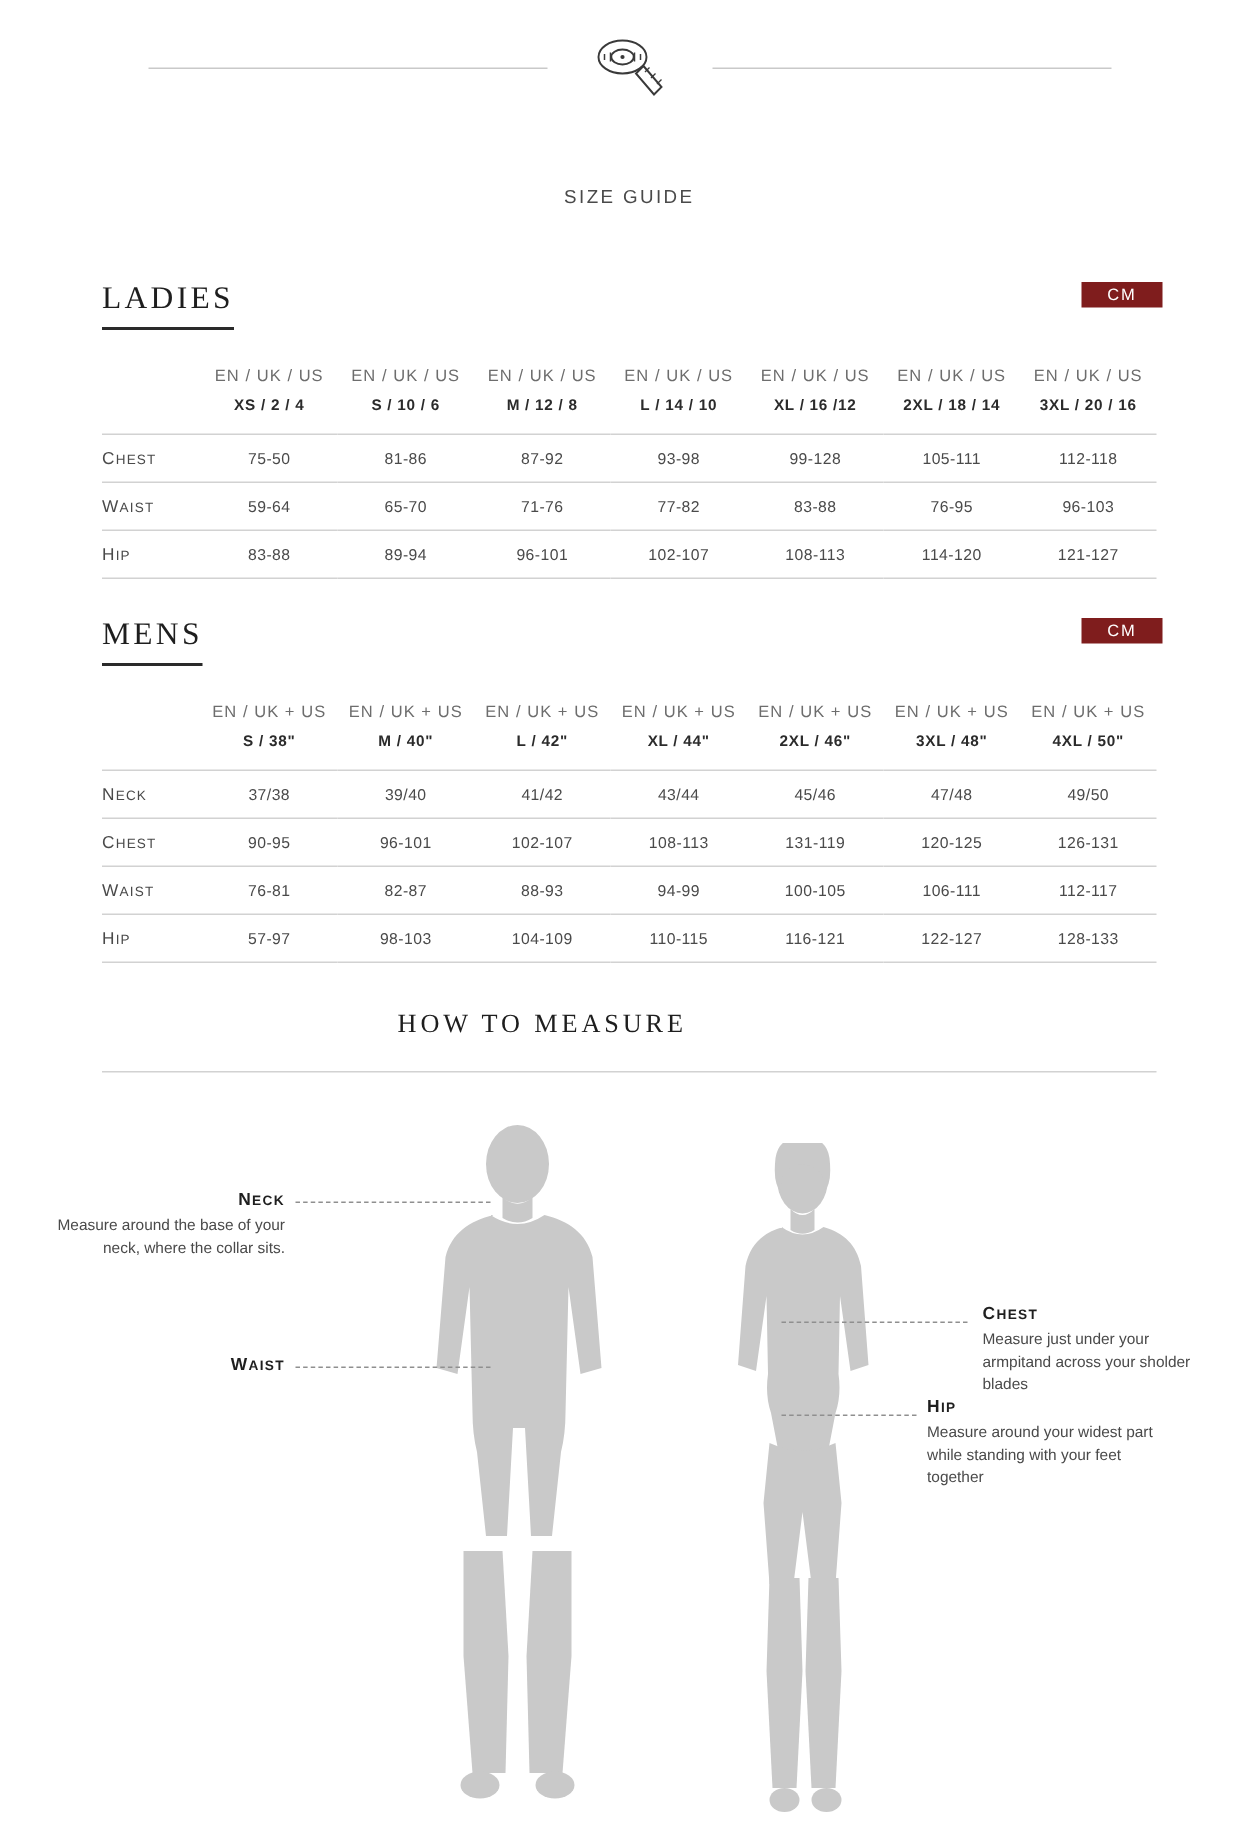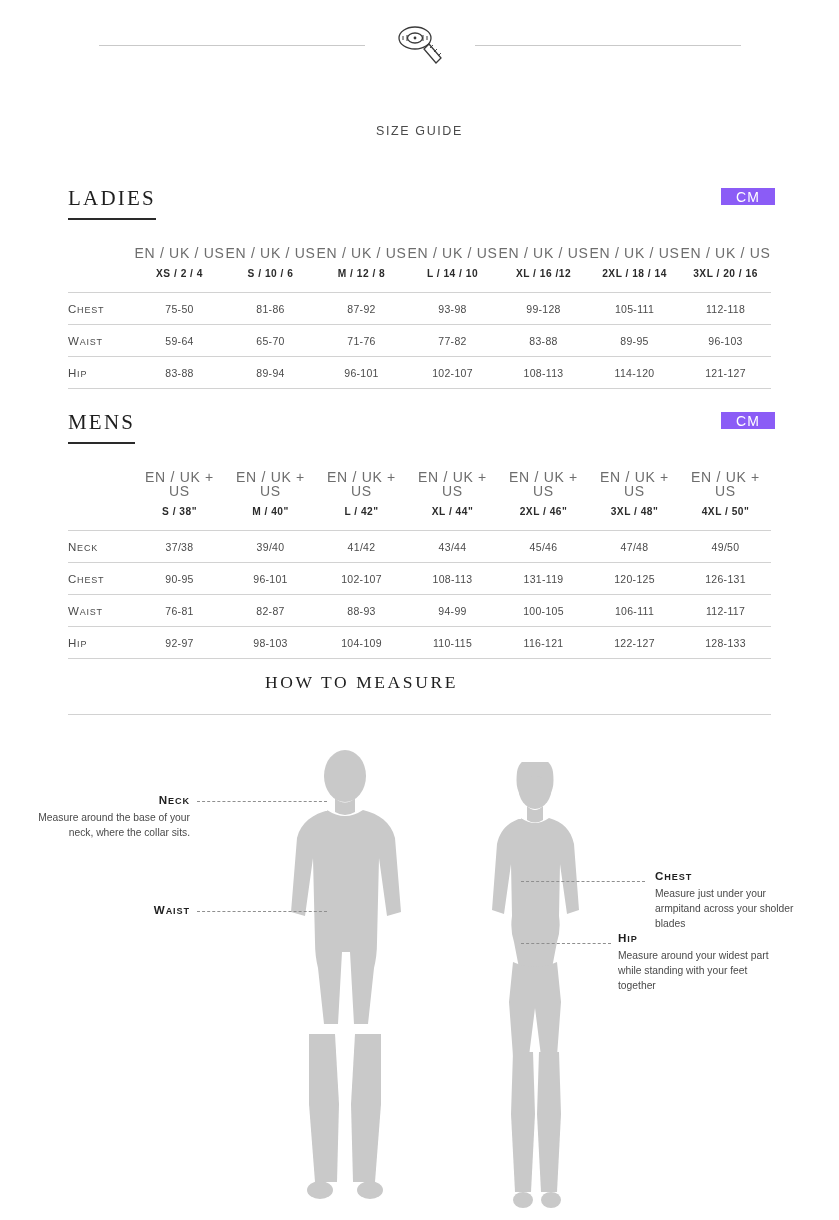--- a/index.html
+++ b/index.html
@@ -66,23 +66,23 @@
     display: inline-block;
     padding-bottom: 7px;
     border-bottom: 2px solid #2a2a2a;
   }
   .unit-badge {
     position: absolute;
     right: -4px;
     top: 2px;
     width: 54px;
     height: 17px;
-    background: #8b5cf6;
+    background: #7f1d1d;
     color: #ffffff;
-    font-size: 14px;
+    font-size: 11px;
     letter-spacing: 1.2px;
     display: flex;
     align-items: center;
     justify-content: center;
   }
 
   
   table.size-table {
     width: 703px;
     border-collapse: collapse;
@@ -94,21 +94,21 @@
     font-size: 10.5px;
     color: #4a4a4a;
     padding: 0;
   }
   table.size-table thead th {
     padding-bottom: 2px;
     font-weight: normal;
   }
   .hdr-cell { line-height: 1.0; }
   .hdr-top {
-    font-size: 14px;
+    font-size: 11px;
     letter-spacing: 0.7px;
     color: #6d6d6d;
     padding-bottom: 9px;
     display: block;
   }
   .hdr-bot {
     font-size: 10.2px;
     font-weight: bold;
     letter-spacing: 0.5px;
     color: #2b2b2b;
@@ -226,21 +226,21 @@
         <td class="val">105-111</td>
         <td class="val">112-118</td>
       </tr>
       <tr>
         <td class="row-label"><span class="cap">W</span><span style="font-size:0.86em">AIST</span></td>
         <td class="val">59-64</td>
         <td class="val">65-70</td>
         <td class="val">71-76</td>
         <td class="val">77-82</td>
         <td class="val">83-88</td>
-        <td class="val">89-95</td>
+        <td class="val">76-95</td>
         <td class="val">96-103</td>
       </tr>
       <tr>
         <td class="row-label"><span class="cap">H</span><span style="font-size:0.86em">IP</span></td>
         <td class="val">83-88</td>
         <td class="val">89-94</td>
         <td class="val">96-101</td>
         <td class="val">102-107</td>
         <td class="val">108-113</td>
         <td class="val">114-120</td>
@@ -294,21 +294,21 @@
         <td class="val">76-81</td>
         <td class="val">82-87</td>
         <td class="val">88-93</td>
         <td class="val">94-99</td>
         <td class="val">100-105</td>
         <td class="val">106-111</td>
         <td class="val">112-117</td>
       </tr>
       <tr>
         <td class="row-label"><span class="cap">H</span><span style="font-size:0.86em">IP</span></td>
-        <td class="val">92-97</td>
+        <td class="val">57-97</td>
         <td class="val">98-103</td>
         <td class="val">104-109</td>
         <td class="val">110-115</td>
         <td class="val">116-121</td>
         <td class="val">122-127</td>
         <td class="val">128-133</td>
       </tr>
     </tbody>
   </table>
 </div>

